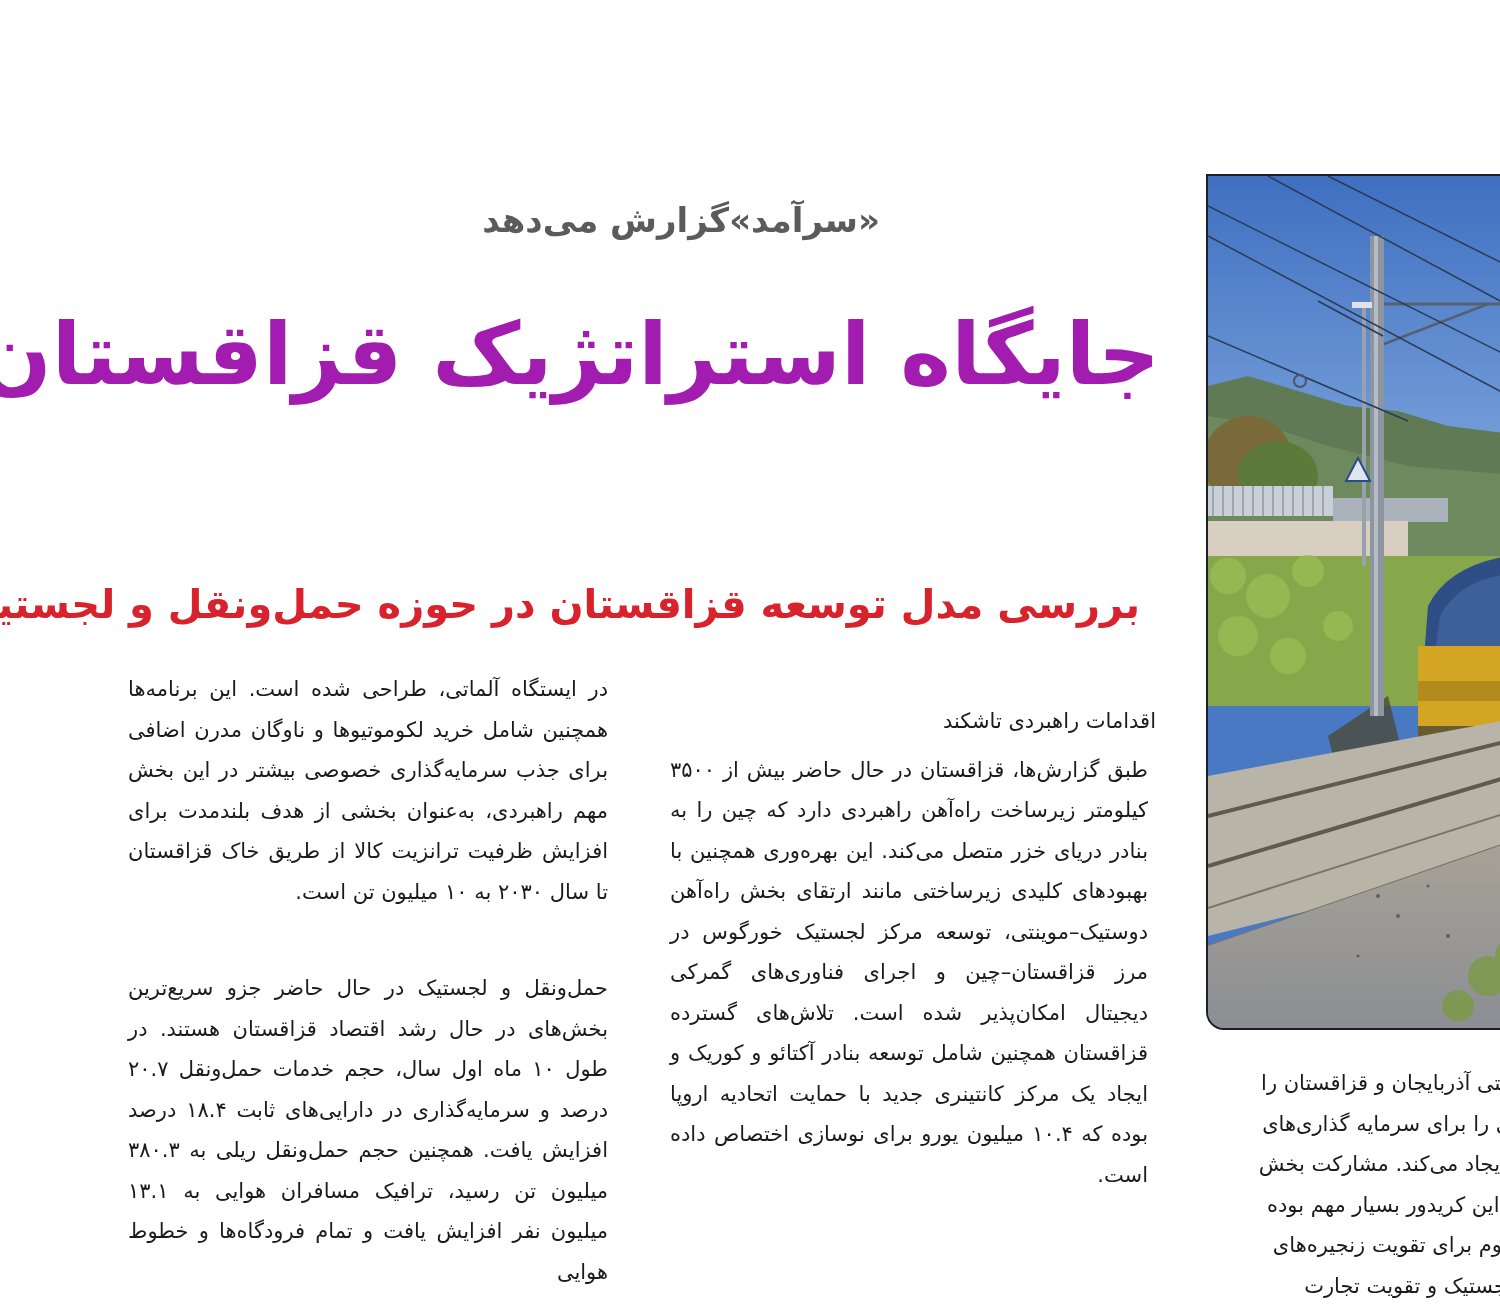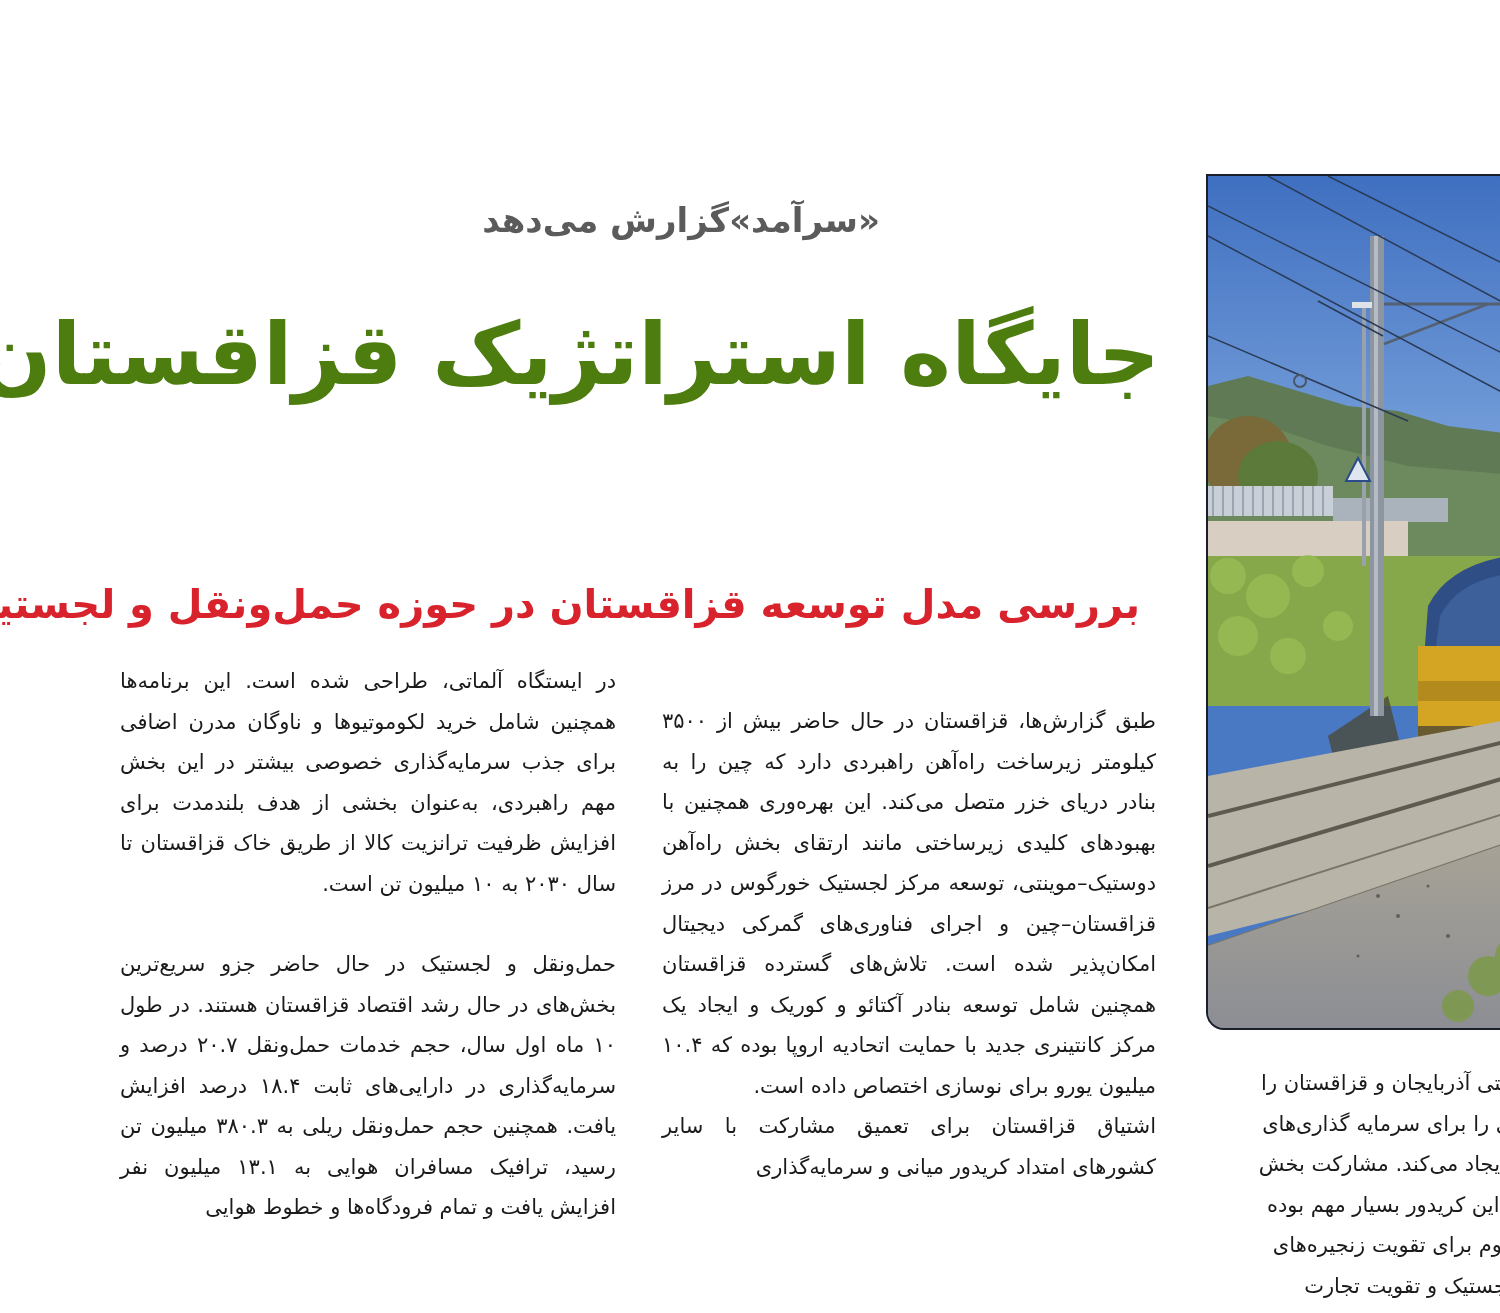--- a/index.html
+++ b/index.html
@@ -28,21 +28,21 @@
       line-height: 56px;
     }
     .headline {
       position: absolute;
       top: 290px;
       left: 140px;
       width: 1020px;
       text-align: center;
       font-family: "DejaVu Sans", sans-serif;
       font-weight: bold;
-      color: #4d7c0f;
+      color: #a21caf;
       line-height: 128px;
     }
     .headline .line1 {
       display: block;
       font-size: 86px;
       letter-spacing: -3px;
       white-space: nowrap;
     }
     .headline .line2 {
       display: block;
@@ -67,21 +67,21 @@
     .column {
       position: absolute;
       font-family: "DejaVu Sans", sans-serif;
       font-size: 21px;
       line-height: 40.5px;
       color: #1b1b1b;
       text-align: justify;
       text-align-last: right;
     }
     .column p {
-      margin: 0;
+      margin: 8px;
     }
     .column .section-heading {
       display: block;
       text-align: right;
     }
     .col-left {
       top: 661px;
       left: 120px;
       width: 496px;
     }
@@ -128,23 +128,23 @@
 
 <div class="kicker">«سرآمد»گزارش می‌دهد</div>
 
 <h1 class="headline" style="margin:0;">
   <span class="line1">جایگاه استراتژیک قزاقستان</span>
 </h1>
 
 <h2 class="subheadline" style="margin:0;">بررسی مدل توسعه قزاقستان در حوزه حمل‌ونقل و لجستیک</h2>
 
 <div class="column col-mid">
+  <span class="section-heading">اقدامات راهبردی تاشکند</span>
   <p>طبق گزارش‌ها، قزاقستان در حال حاضر بیش از ۳۵۰۰ کیلومتر زیرساخت راه‌آهن راهبردی دارد که چین را به بنادر دریای خزر متصل می‌کند. این بهره‌وری همچنین با بهبودهای کلیدی زیرساختی مانند ارتقای بخش راه‌آهن دوستیک–موینتی، توسعه مرکز لجستیک خورگوس در مرز قزاقستان–چین و اجرای فناوری‌های گمرکی دیجیتال امکان‌پذیر شده است. تلاش‌های گسترده قزاقستان همچنین شامل توسعه بنادر آکتائو و کوریک و ایجاد یک مرکز کانتینری جدید با حمایت اتحادیه اروپا بوده که ۱۰.۴ میلیون یورو برای نوسازی اختصاص داده است.</p>
   <div class="gap"></div>
-  <p style="margin-top:-40px;">اشتیاق قزاقستان برای تعمیق مشارکت با سایر کشورهای امتداد کریدور میانی و سرمایه‌گذاری</p>
 </div>
 
 <div class="column col-left">
   <p>در ایستگاه آلماتی، طراحی شده است. این برنامه‌ها همچنین شامل خرید لکوموتیوها و ناوگان مدرن اضافی برای جذب سرمایه‌گذاری خصوصی بیشتر در این بخش مهم راهبردی، به‌عنوان بخشی از هدف بلندمدت برای افزایش ظرفیت ترانزیت کالا از طریق خاک قزاقستان تا سال ۲۰۳۰ به ۱۰ میلیون تن است.</p>
   <div class="gap"></div>
   <p>حمل‌ونقل و لجستیک در حال حاضر جزو سریع‌ترین بخش‌های در حال رشد اقتصاد قزاقستان هستند. در طول ۱۰ ماه اول سال، حجم خدمات حمل‌ونقل ۲۰.۷ درصد و سرمایه‌گذاری در دارایی‌های ثابت ۱۸.۴ درصد افزایش یافت. همچنین حجم حمل‌ونقل ریلی به ۳۸۰.۳ میلیون تن رسید، ترافیک مسافران هوایی به ۱۳.۱ میلیون نفر افزایش یافت و تمام فرودگاه‌ها و خطوط هوایی</p>
 </div>
 
 <div class="column col-right">
   <span class="clip-line">انزیتی آذربایجان و قزاقستان را</span>

